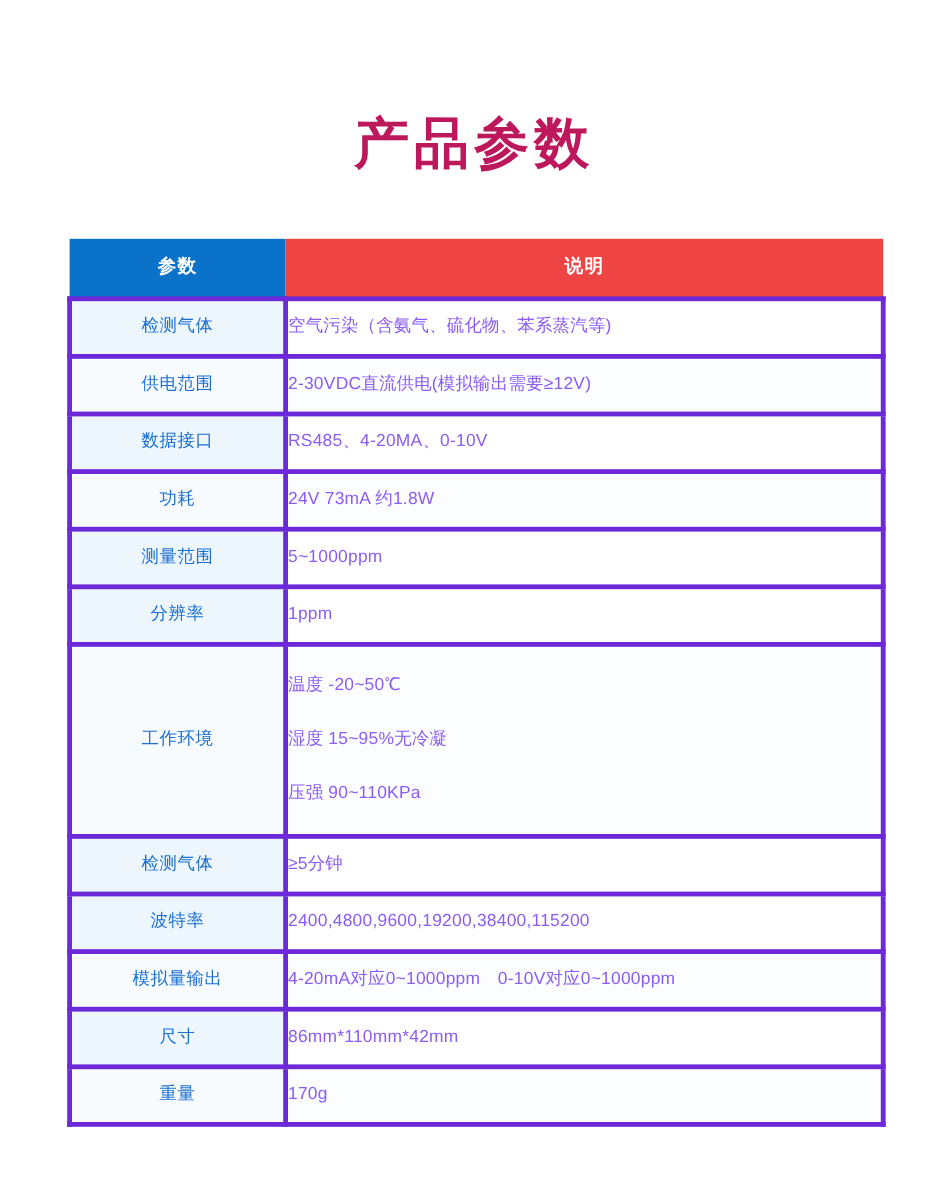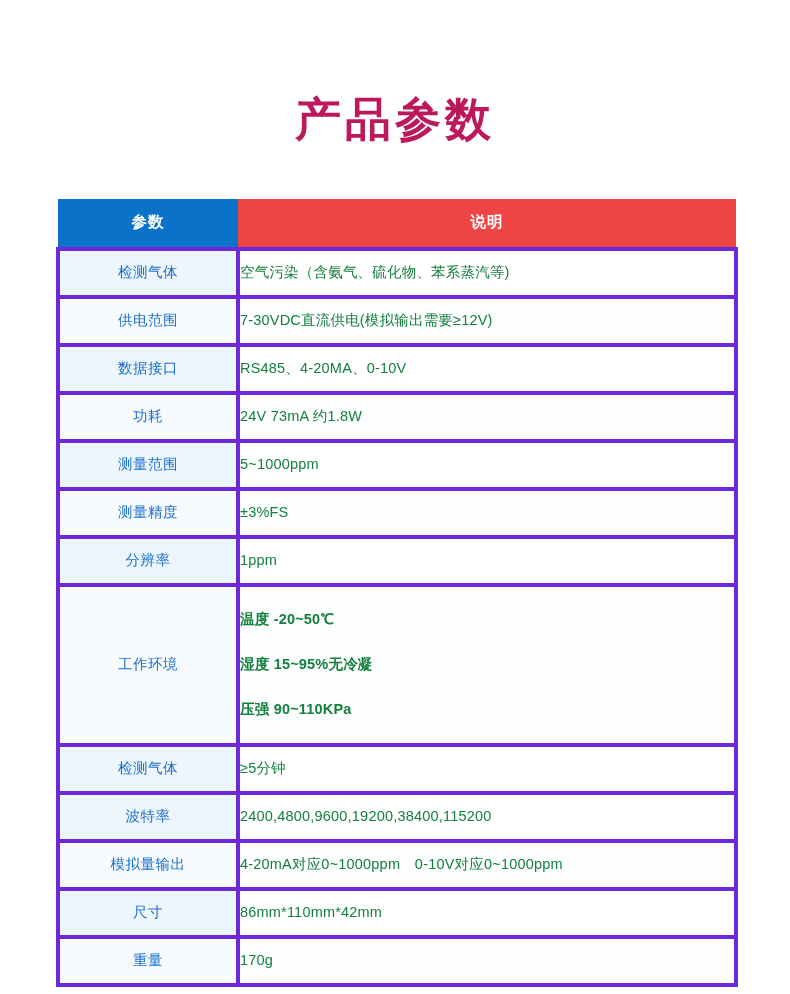--- a/index.html
+++ b/index.html
@@ -72,21 +72,21 @@
     background: #eef6fd;
     height: 44px;
     line-height: 1.5;
     letter-spacing: 0.5px;
   }
   td.key.alt {
     background: #f7fbfe;
   }
   td.val {
     background: #ffffff;
-    color: #15803d;
+    color: #8b5cf6;
     padding-left: 18px;
     height: 44px;
     line-height: 1.6;
     letter-spacing: 0.2px;
   }
   td.val.alt {
     background: #fbfdff;
   }
   td.val .multi-line {
     display: block;
@@ -94,21 +94,20 @@
   }
   td.tall {
     height: 144px;
   }
   td.val.tall {
     padding-top: 6px;
     padding-bottom: 6px;
   }
   td.val.tall .multi-line {
     padding: 11px 0;
-    font-weight: bold;
   }
 </style>
 </head>
 <body>
 
 <div class="page">
 
   <h1 class="page-title">产品参数</h1>
 
   <div class="table-wrap">
@@ -125,42 +124,38 @@
       </thead>
       <tbody>
 
         <tr>
           <td class="key">检测气体</td>
           <td class="val">空气污染（含氨气、硫化物、苯系蒸汽等)</td>
         </tr>
 
         <tr>
           <td class="key alt">供电范围</td>
-          <td class="val alt">7-30VDC直流供电(模拟输出需要≥12V)</td>
+          <td class="val alt">2-30VDC直流供电(模拟输出需要≥12V)</td>
         </tr>
 
         <tr>
           <td class="key">数据接口</td>
           <td class="val">RS485、4-20MA、0-10V</td>
         </tr>
 
         <tr>
           <td class="key alt">功耗</td>
           <td class="val alt">24V 73mA 约1.8W</td>
         </tr>
 
         <tr>
           <td class="key">测量范围</td>
           <td class="val">5~1000ppm</td>
         </tr>
 
-        <tr>
-          <td class="key alt">测量精度</td>
-          <td class="val alt">±3%FS</td>
-        </tr>
 
         <tr>
           <td class="key">分辨率</td>
           <td class="val">1ppm</td>
         </tr>
 
         <tr>
           <td class="key alt tall">工作环境</td>
           <td class="val alt tall">
             <span class="multi-line">温度 -20~50℃</span>

